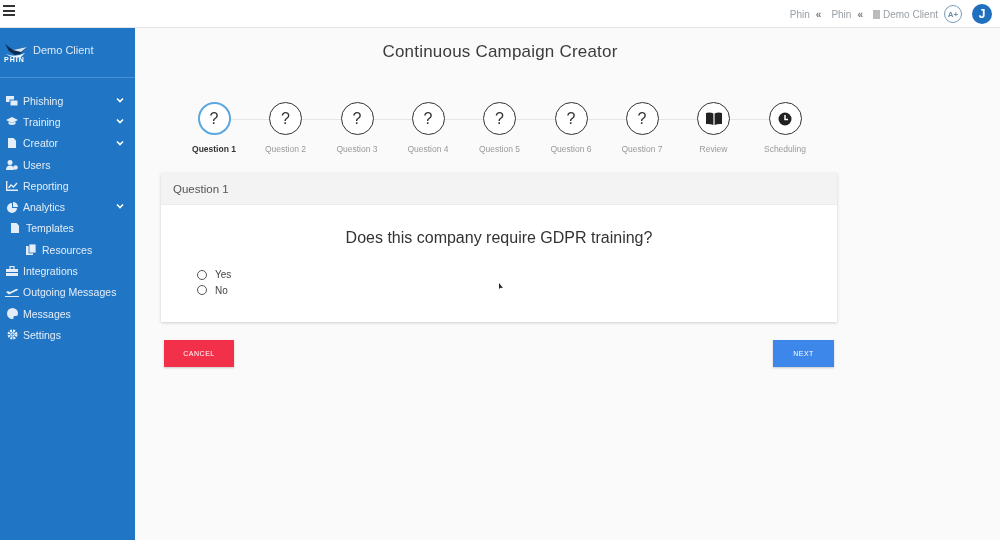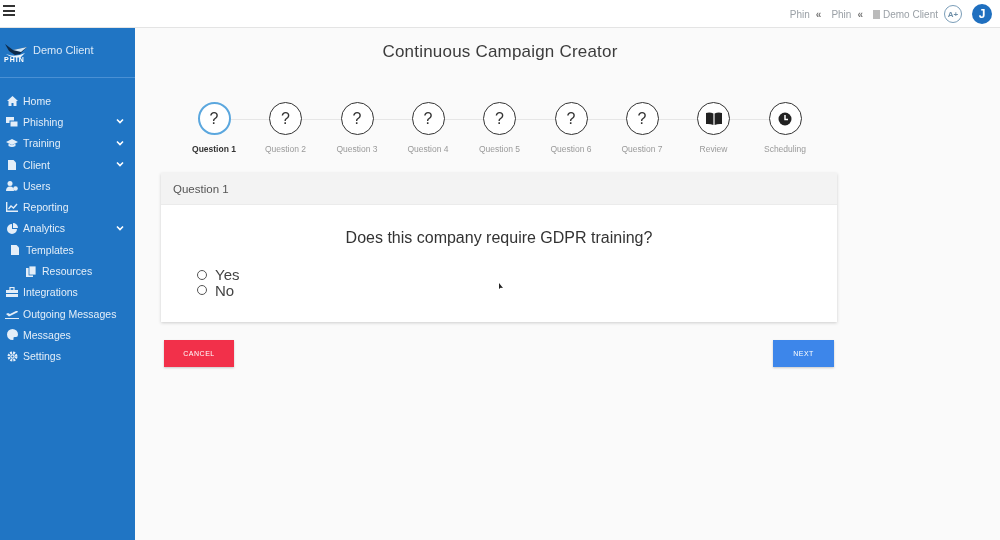--- a/index.html
+++ b/index.html
@@ -31,21 +31,21 @@
   .step { position: absolute; top: 0; width: 70px; text-align: center; cursor: pointer; }
   .step .circle { width: 33px; height: 33px; border-radius: 50%; border: 1.6px solid #333; background: #fff; margin: 0 auto; display: flex; align-items: center; justify-content: center; font-size: 16px; color: #333; }
   .step.active .circle { border: 2.2px solid #5ba7de; }
   .step .lbl { margin-top: 9px; font-size: 8.5px; color: #9a9a9a; white-space: nowrap; }
   .step.active .lbl { color: #333; font-weight: bold; }
 
   .card { position: absolute; left: 26px; top: 145px; width: 676px; height: 149px; background: #fff; box-shadow: 0 1px 3px rgba(0,0,0,0.18); }
   .card-header { height: 32px; background: #f3f3f3; border-bottom: 1px solid #ebebeb; padding-left: 12px; display: flex; align-items: center; font-size: 11.5px; color: #555; }
   .question { position: absolute; left: 0; width: 676px; top: 56px; text-align: center; font-size: 16px; color: #333; }
   .options { position: absolute; left: 36px; top: 94px; }
-  .opt { display: flex; align-items: center; height: 15.5px; font-size: 15px; color: #444; cursor: pointer; }
+  .opt { display: flex; align-items: center; height: 15.5px; font-size: 10px; color: #444; cursor: pointer; }
   .opt .radio { width: 10px; height: 10px; border-radius: 50%; border: 1.4px solid #555; margin-right: 8px; }
 
   .btn { position: absolute; top: 312px; height: 27px; border: none; color: #fff; font-size: 7px; letter-spacing: 0.5px; display: flex; align-items: center; justify-content: center; box-shadow: 0 1px 2px rgba(0,0,0,0.2); cursor: pointer; }
   .btn-cancel { left: 29px; width: 70px; background: #f2304a; }
   .btn-next { left: 638px; width: 61px; background: #3d86ea; }
   .cursor { position: absolute; left: 364px; top: 255px; width: 4px; height: 7px; }
 </style>
 </head>
 <body>
 
@@ -72,28 +72,20 @@
       <path d="M2 4 L10 10 L24 7 L17 14 L12 15 L6 11 Z" fill="#0d2a4a"></path>
       <path d="M10 10 L24 7 L18 12 Z" fill="#cfe5f7"></path>
       <path d="M3 14 Q12 18 22 13 L18 17 Q10 19 3 14 Z" fill="#e9f3fb"></path>
     </svg>
     <div class="logo-text">PHIN</div>
     <div class="brand-name">Demo Client</div>
   </div>
   <ul class="nav">
     <li>
       <span class="ic">
-          <svg width="11" height="10" viewBox="0 0 11 10">
-            <path d="M5.5 0 L11 5 L9.5 5 L9.5 10 L6.5 10 L6.5 7 L4.5 7 L4.5 10 L1.5 10 L1.5 5 L0 5 Z" fill="#e4eef8"></path>
-          </svg>
-        </span>
-      <span>Home</span>
-    </li>
-    <li>
-      <span class="ic">
           <svg width="12" height="10" viewBox="0 0 12 10">
             <rect x="0" y="0" width="8" height="6" fill="#e4eef8"></rect>
             <rect x="4" y="4" width="8" height="6" fill="#e4eef8" stroke="#2075c4" stroke-width="1"></rect>
           </svg>
         </span>
       <span>Phishing</span>
       <svg class="caret" viewBox="0 0 8 8">
           <path d="M1 2.5 L4 5.5 L7 2.5" stroke="#fff" stroke-width="1.6" fill="none"></path>
         </svg>
     </li>
@@ -108,21 +100,21 @@
       <svg class="caret" viewBox="0 0 8 8">
           <path d="M1 2.5 L4 5.5 L7 2.5" stroke="#fff" stroke-width="1.6" fill="none"></path>
         </svg>
     </li>
     <li>
       <span class="ic">
           <svg width="8" height="10" viewBox="0 0 8 10">
             <path d="M0 0 L5.5 0 L8 2.5 L8 10 L0 10 Z" fill="#e4eef8"></path>
           </svg>
         </span>
-      <span>Client</span>
+      <span>Creator</span>
       <svg class="caret" viewBox="0 0 8 8">
           <path d="M1 2.5 L4 5.5 L7 2.5" stroke="#fff" stroke-width="1.6" fill="none"></path>
         </svg>
     </li>
     <li>
       <span class="ic">
           <svg width="12" height="10" viewBox="0 0 12 10">
             <circle cx="4" cy="2.5" r="2.5" fill="#e4eef8"></circle>
             <path d="M0 10 Q0 5.5 4 5.5 Q8 5.5 8 10 Z" fill="#e4eef8"></path>
             <circle cx="9.5" cy="7.5" r="2.3" fill="#e4eef8"></circle>

